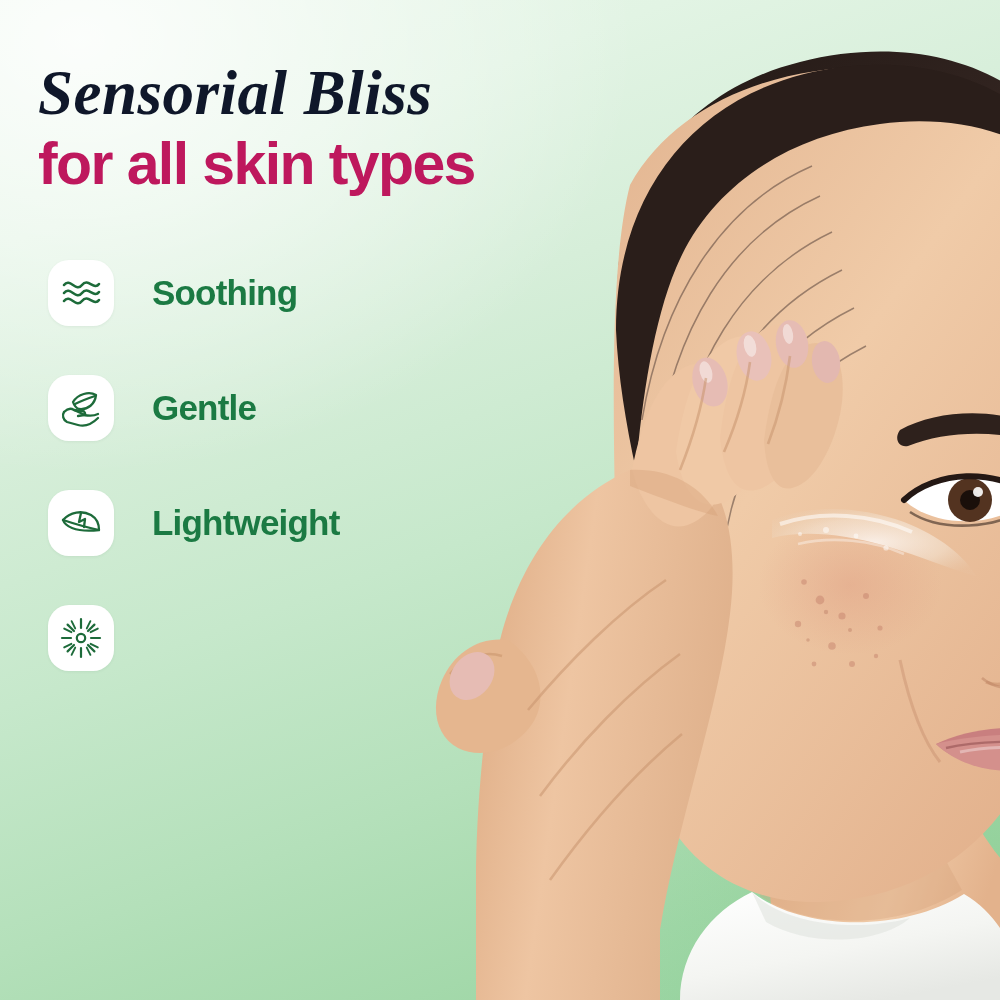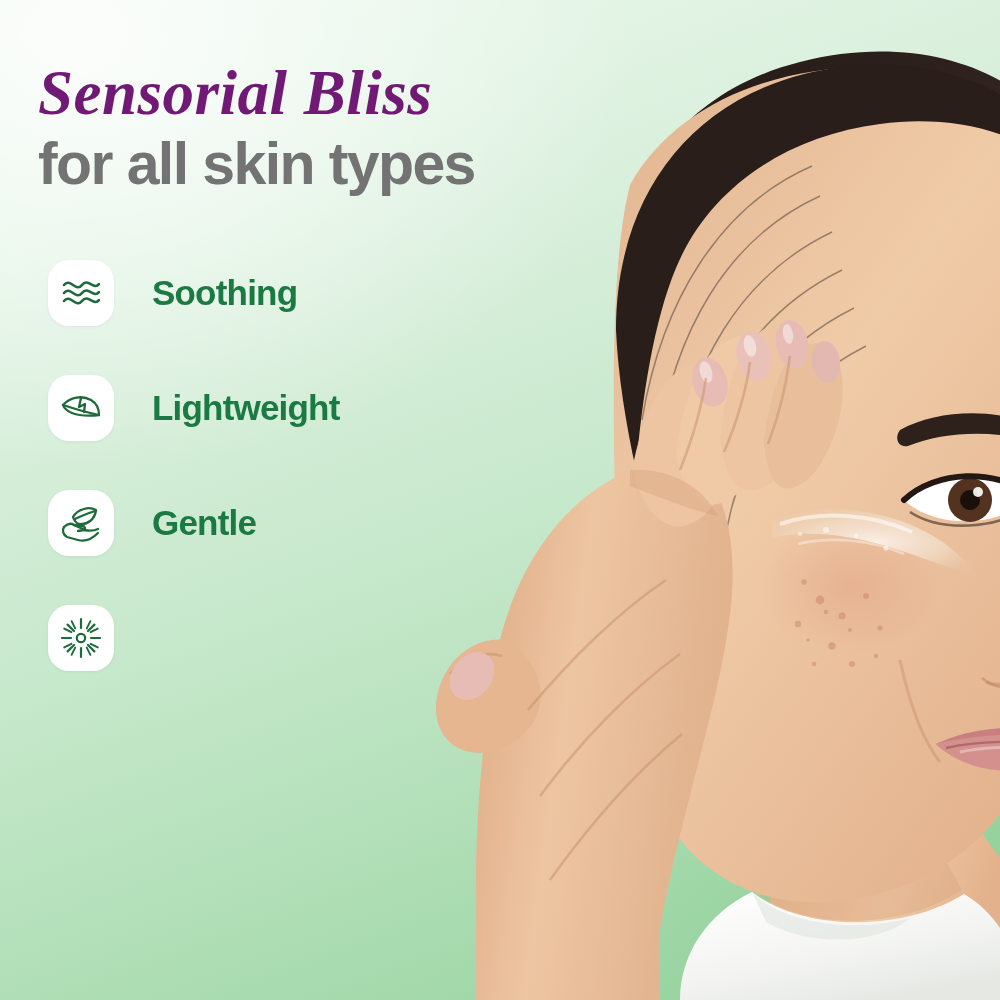--- a/index.html
+++ b/index.html
@@ -62,30 +62,30 @@
     left: 38px;
     top: 62px;
     z-index: 6;
   }
   .headline-script {
     font-family: "Liberation Serif", "DejaVu Serif", serif;
     font-style: italic;
     font-weight: 700;
     font-size: 63px;
     line-height: 1.0;
-    color: #701a75;
+    color: #0f172a;
     letter-spacing: 0.5px;
     white-space: nowrap;
   }
   .headline-bold {
     font-family: "Liberation Sans", sans-serif;
     font-weight: 700;
     font-size: 59px;
     line-height: 1.06;
-    color: #737373;
+    color: #be185d;
     letter-spacing: -1.6px;
     margin-top: 8px;
     white-space: nowrap;
   }
 
   
   .features {
     position: absolute;
     left: 48px;
     top: 260px;
@@ -337,47 +337,47 @@
           </g>
         </svg>
       </div>
       <div class="feature-label">Soothing</div>
     </div>
 
     <div class="feature">
       <div class="tile">
         <svg width="46" height="46" viewBox="0 0 46 46" aria-hidden="true">
           <g fill="none" stroke="#1d6b3a" stroke-width="2.3" stroke-linecap="round" stroke-linejoin="round">
+
+            <path d="M15,17 C20,9 31,6 38,10 C37,19 30,25 21,24
+                     C18,23 16,20 15,17 Z"></path>
+            <path d="M17,19 C23,16 31,13 37,11"></path>
+
+            <path d="M6,27 C9,24 13,23 16,25 L27,30"></path>
+            <path d="M16,25 L24,26 C27,26 28,29 26,30 L20,31"></path>
+            <path d="M6,27 C4,30 5,35 9,37 L20,40 C27,42 34,39 40,33"></path>
+            <path d="M26,30 C31,31 36,31 40,29"></path>
+          </g>
+        </svg>
+      </div>
+      <div class="feature-label">Gentle</div>
+    </div>
+
+    <div class="feature">
+      <div class="tile">
+        <svg width="46" height="46" viewBox="0 0 46 46" aria-hidden="true">
+          <g fill="none" stroke="#1d6b3a" stroke-width="2.3" stroke-linecap="round" stroke-linejoin="round">
             <path d="M5,20 C12,12 24,10 33,15 C38,18 41,24 41,30
                      C33,31 22,31 14,28 C9,26 6,23 5,20 Z"></path>
             <path d="M5,20 C14,23 27,27 41,30"></path>
             <path d="M23,13 L21,22 L27,19 L26,27"></path>
           </g>
         </svg>
       </div>
       <div class="feature-label">Lightweight</div>
-    </div>
-
-    <div class="feature">
-      <div class="tile">
-        <svg width="46" height="46" viewBox="0 0 46 46" aria-hidden="true">
-          <g fill="none" stroke="#1d6b3a" stroke-width="2.3" stroke-linecap="round" stroke-linejoin="round">
-
-            <path d="M15,17 C20,9 31,6 38,10 C37,19 30,25 21,24
-                     C18,23 16,20 15,17 Z"></path>
-            <path d="M17,19 C23,16 31,13 37,11"></path>
-
-            <path d="M6,27 C9,24 13,23 16,25 L27,30"></path>
-            <path d="M16,25 L24,26 C27,26 28,29 26,30 L20,31"></path>
-            <path d="M6,27 C4,30 5,35 9,37 L20,40 C27,42 34,39 40,33"></path>
-            <path d="M26,30 C31,31 36,31 40,29"></path>
-          </g>
-        </svg>
-      </div>
-      <div class="feature-label">Gentle</div>
     </div>
 
     <div class="feature">
       <div class="tile">
         <svg width="44" height="44" viewBox="0 0 44 44" aria-hidden="true">
           <g stroke="#1d6b3a" stroke-width="2.2" stroke-linecap="round" fill="none">
             <circle cx="22" cy="22" r="4.2"></circle>
             <g>
               <path d="M22,3 L22,12"></path>
               <path d="M22,32 L22,41"></path>

